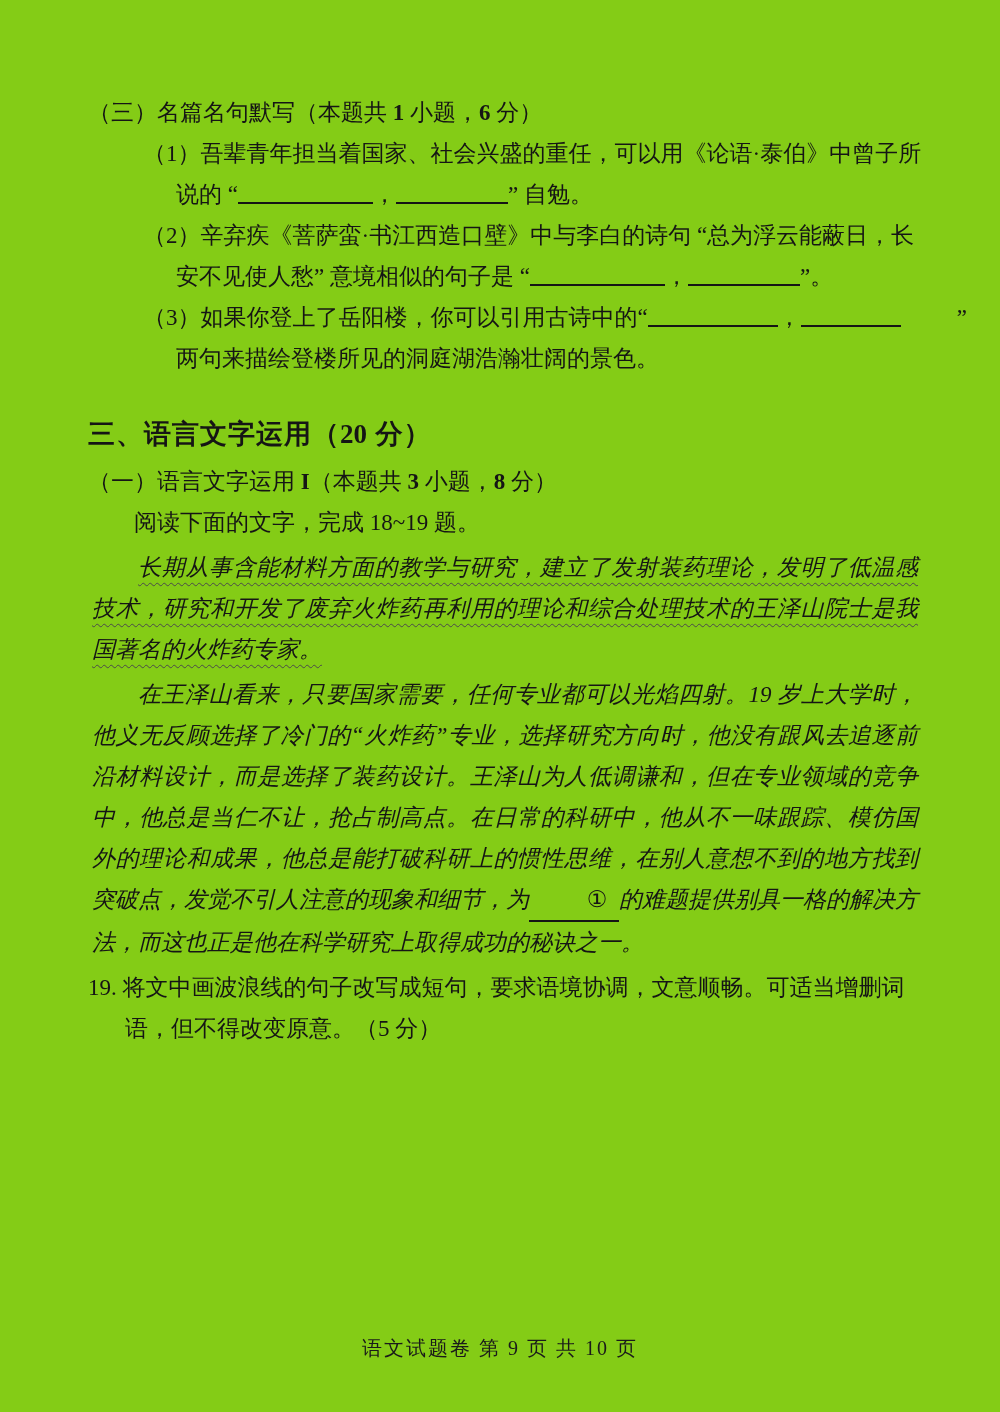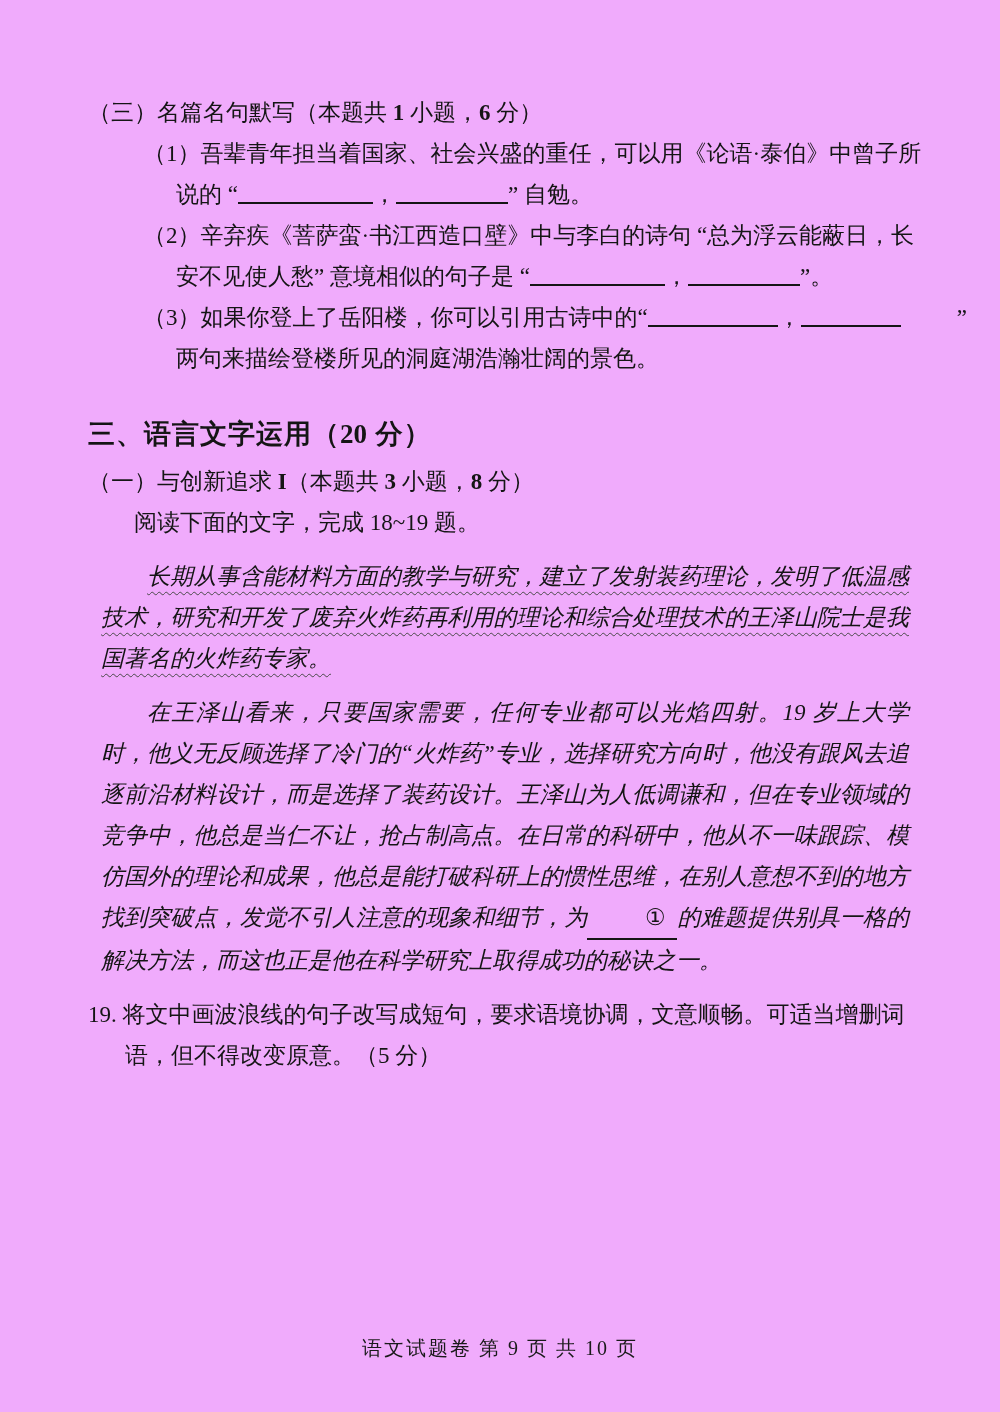--- a/index.html
+++ b/index.html
@@ -2,38 +2,38 @@
 <html><head>
 <meta charset="utf-8">
 <style>
   html, body { margin: 0; padding: 0; }
   body {
     width: 1000px; height: 1412px;
     background: #ffffff;
     color: #151515;
     font-family: "Liberation Serif", "DejaVu Serif", serif;
   }
-  .page { position: relative; width: 1000px; height: 1412px; overflow: hidden; background: #f0abfc; }
+  .page { position: relative; width: 1000px; height: 1412px; overflow: hidden; background: #84cc16; }
   .content {
     position: absolute; left: 88px; top: 92px; width: 834px;
     font-size: 23px; line-height: 41px;
   }
   .line { white-space: nowrap; }
   .ind1 { padding-left: 55px; }   
   .ind2 { padding-left: 88px; }   
   .bd { font-weight: bold; }
   .h3 {
     font-family: "Liberation Sans", "DejaVu Sans", sans-serif;
     font-weight: bold; font-size: 27px; line-height: 46px;
     margin-top: 32px; margin-bottom: 4px;
     letter-spacing: 1px;
   }
   .h3 .hnum { font-family: "Liberation Serif", "DejaVu Serif", serif; font-weight: bold; letter-spacing: 0; }
   .intro { text-indent: 46px; }
-  .pg { margin: 13px; text-indent: 46px; text-align: justify; }
+  .pg { margin: 4px; text-indent: 46px; text-align: justify; }
   .kai { font-style: italic; }   
   .wavy {
     text-decoration: underline;
     text-decoration-style: wavy;
     text-decoration-thickness: 1px;
     text-decoration-color: #4a4a4a;
     text-underline-offset: 7px;
   }
   .blank {
     display: inline-block;
@@ -82,21 +82,21 @@
     <div class="line ind1">
       <span>（3）如果你登上了岳阳楼，你可以引用古诗中的“</span><span class="blank w130"></span><span>，</span><span class="blank w100"></span><span class="quote-end">”</span>
     </div>
     <div class="line ind2">两句来描绘登楼所见的洞庭湖浩瀚壮阔的景色。</div>
 
     <div class="h3">
       <span>三、语言文字运用（</span><span class="hnum">20</span><span> 分）</span>
     </div>
 
     <div class="line">
-      <span>（一）与创新追求 </span><span class="bd">I</span><span>（本题共 </span><span class="bd">3</span><span> 小题，</span><span class="bd">8</span><span> 分）</span>
+      <span>（一）语言文字运用 </span><span class="bd">I</span><span>（本题共 </span><span class="bd">3</span><span> 小题，</span><span class="bd">8</span><span> 分）</span>
     </div>
 
     <div class="line intro">阅读下面的文字，完成 18~19 题。</div>
 
     <p class="pg kai wavy">长期从事含能材料方面的教学与研究，建立了发射装药理论，发明了低温感技术，研究和开发了废弃火炸药再利用的理论和综合处理技术的王泽山院士是我国著名的火炸药专家。</p>
 
     <p class="pg kai">
       <span>在王泽山看来，只要国家需要，任何专业都可以光焰四射。19 岁上大学时，他义无反顾选择了冷门的“火炸药”专业，选择研究方向时，他没有跟风去追逐前沿材料设计，而是选择了装药设计。王泽山为人低调谦和，但在专业领域的竞争中，他总是当仁不让，抢占制高点。在日常的科研中，他从不一味跟踪、模仿国外的理论和成果，他总是能打破科研上的惯性思维，在别人意想不到的地方找到突破点，发觉不引人注意的现象和细节，为</span><span class="cblank w90"><span>①</span></span><span>的难题提供别具一格的解决方法，而这也正是他在科学研究上取得成功的秘诀之一。</span>
     </p>
 

